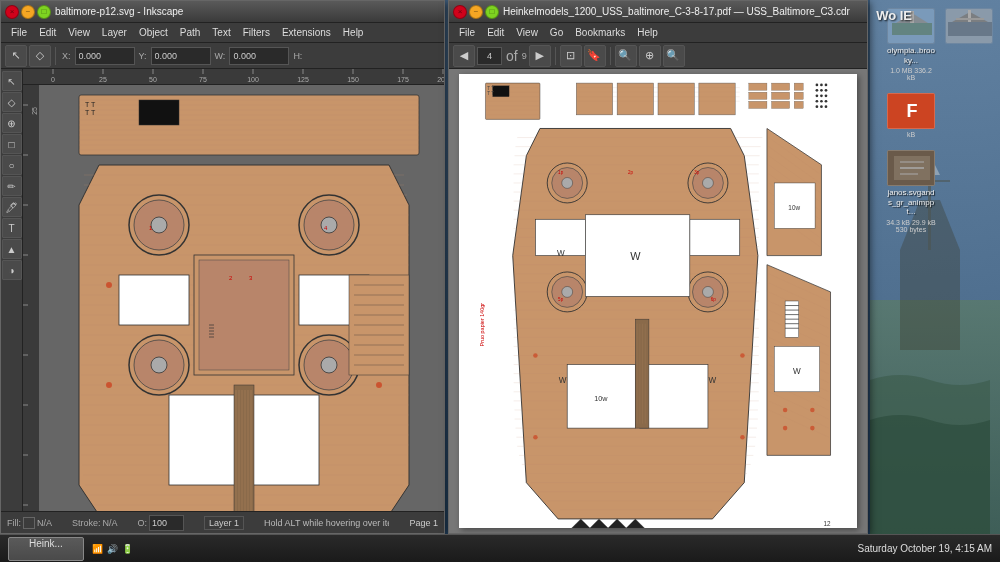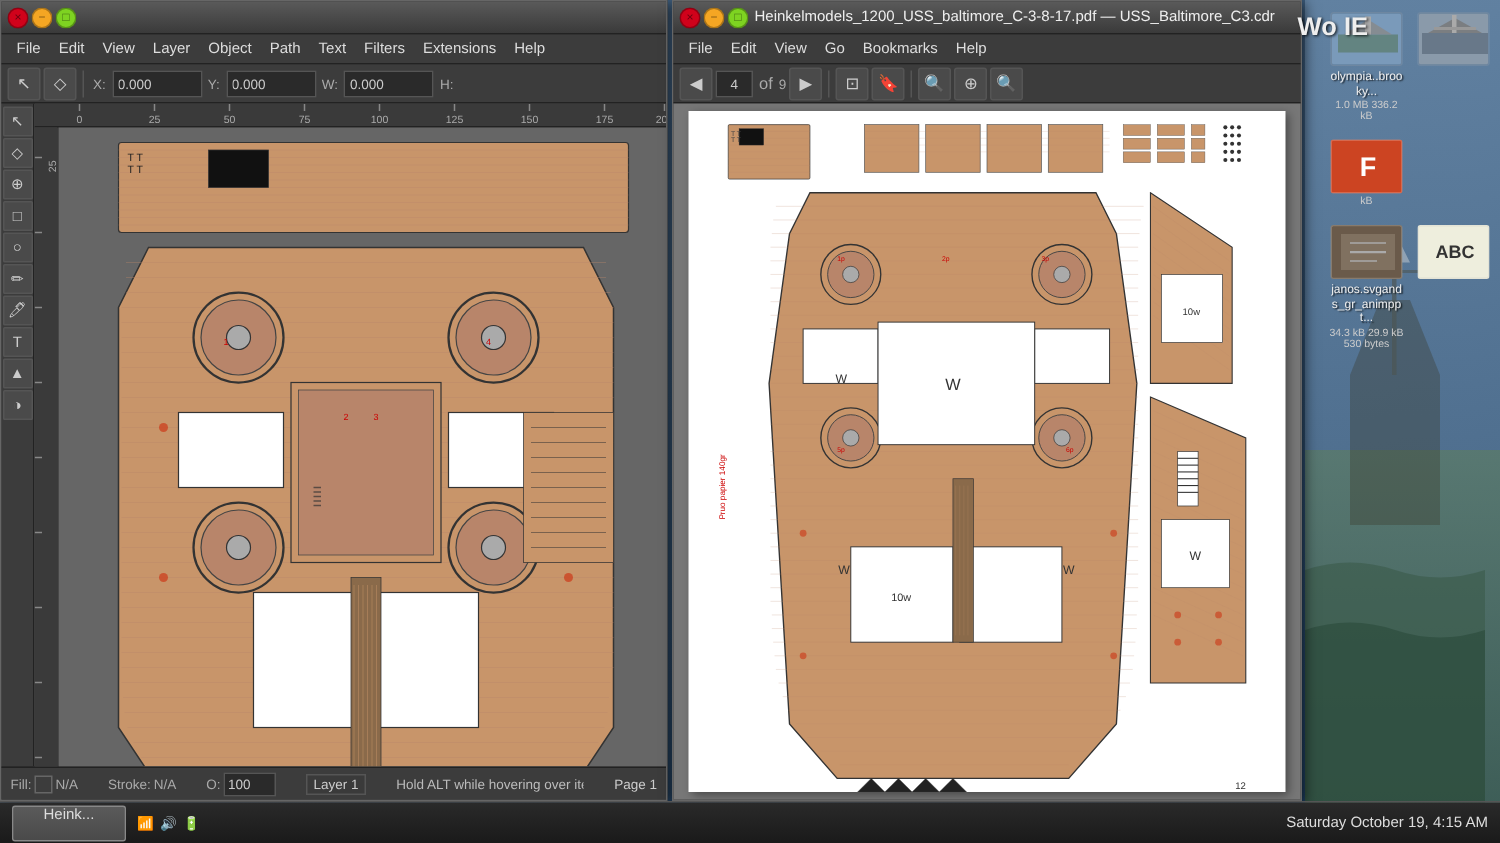--- a/index.html
+++ b/index.html
@@ -374,21 +374,21 @@
       font-size: 7px;
       text-align: center;
     }
 
     
     .wo-ie-label {
       position: absolute;
       top: 8px;
       right: 88px;
       color: #eee;
-      font-size: 17px;
+      font-size: 13px;
       font-weight: bold;
       text-shadow: 1px 1px 2px rgba(0,0,0,0.8);
       z-index: 50;
     }
   </style>
 </head>
 <body>
 
 <div class="desktop">
 
@@ -472,39 +472,32 @@
               <rect width="48" height="36" fill="#6a5a4a"></rect>
               <rect x="6" y="6" width="36" height="24" fill="#8a7a6a" opacity="0.7"></rect>
               <path d="M12 18 L36 18" stroke="#aaa" stroke-width="1.5"></path>
               <path d="M12 12 L36 12" stroke="#aaa" stroke-width="1"></path>
               <path d="M12 24 L30 24" stroke="#aaa" stroke-width="1"></path>
             </svg>
         </div>
         <div class="icon-label">janos.svgands_gr_animppt...</div>
         <div class="icon-size-label">34.3 kB  29.9 kB  530 bytes</div>
       </div>
-      <div class="desktop-icon">
-        <div class="icon-img" style="background:#ddddcc;">
-          <svg width="48" height="36">
-              <rect width="48" height="36" fill="#eeeedd"></rect>
-              <text x="24" y="22" text-anchor="middle" fill="#333" font-size="12" font-weight="bold">ABC</text>
-            </svg>
-        </div>
-      </div>
     </div>
   </div>
 
   <div class="window inkscape-window">
 
     <div class="window-titlebar">
       <div class="window-controls">
         <div class="win-btn close">×</div>
         <div class="win-btn minimize">−</div>
         <div class="win-btn maximize">□</div>
       </div>
+      <div class="window-title">baltimore-p12.svg - Inkscape</div>
     </div>
 
     <div class="inkscape-menubar">
       <span class="menu-item">File</span>
       <span class="menu-item">Edit</span>
       <span class="menu-item">View</span>
       <span class="menu-item">Layer</span>
       <span class="menu-item">Object</span>
       <span class="menu-item">Path</span>
       <span class="menu-item">Text</span>
@@ -772,21 +765,21 @@
       <span class="menu-item">Edit</span>
       <span class="menu-item">View</span>
       <span class="menu-item">Go</span>
       <span class="menu-item">Bookmarks</span>
       <span class="menu-item">Help</span>
     </div>
 
     <div class="pdf-toolbar">
       <div class="toolbar-btn">◀</div>
       <input type="text" value="4" style="width: 25px; height: 18px; background: rgb(42, 42, 42); border: 1px solid rgb(85, 85, 85); color: rgb(204, 204, 204); font-size: 9px; text-align: center;">
-      <span style="color:#aaa;font-size:11px;padding:0 2px;text-align:right;">of</span>
+      <span style="color:#aaa;font-size:14px;padding:0 2px;text-align:right;">of</span>
       <span style="color:#aaa;font-size:9px;">9</span>
       <div class="toolbar-btn">▶</div>
       <div class="toolbar-separator"></div>
       <div class="toolbar-btn">⊡</div>
       <div class="toolbar-btn">🔖</div>
       <div class="toolbar-separator"></div>
       <div class="toolbar-btn">🔍</div>
       <div class="toolbar-btn">⊕</div>
       <div class="toolbar-btn">🔍</div>
     </div>

